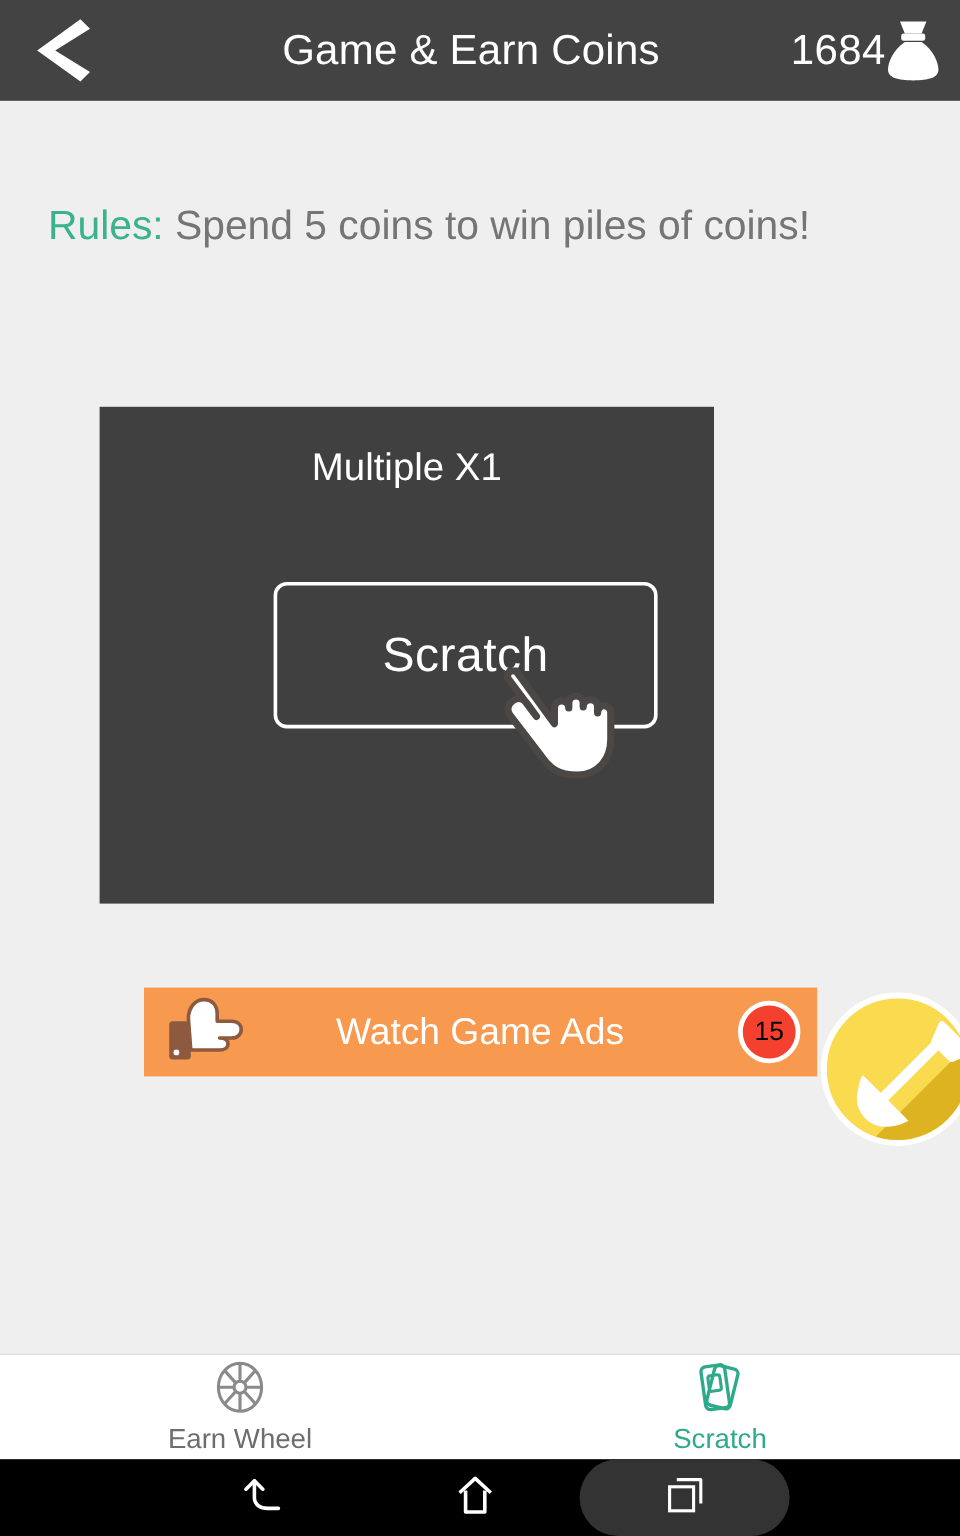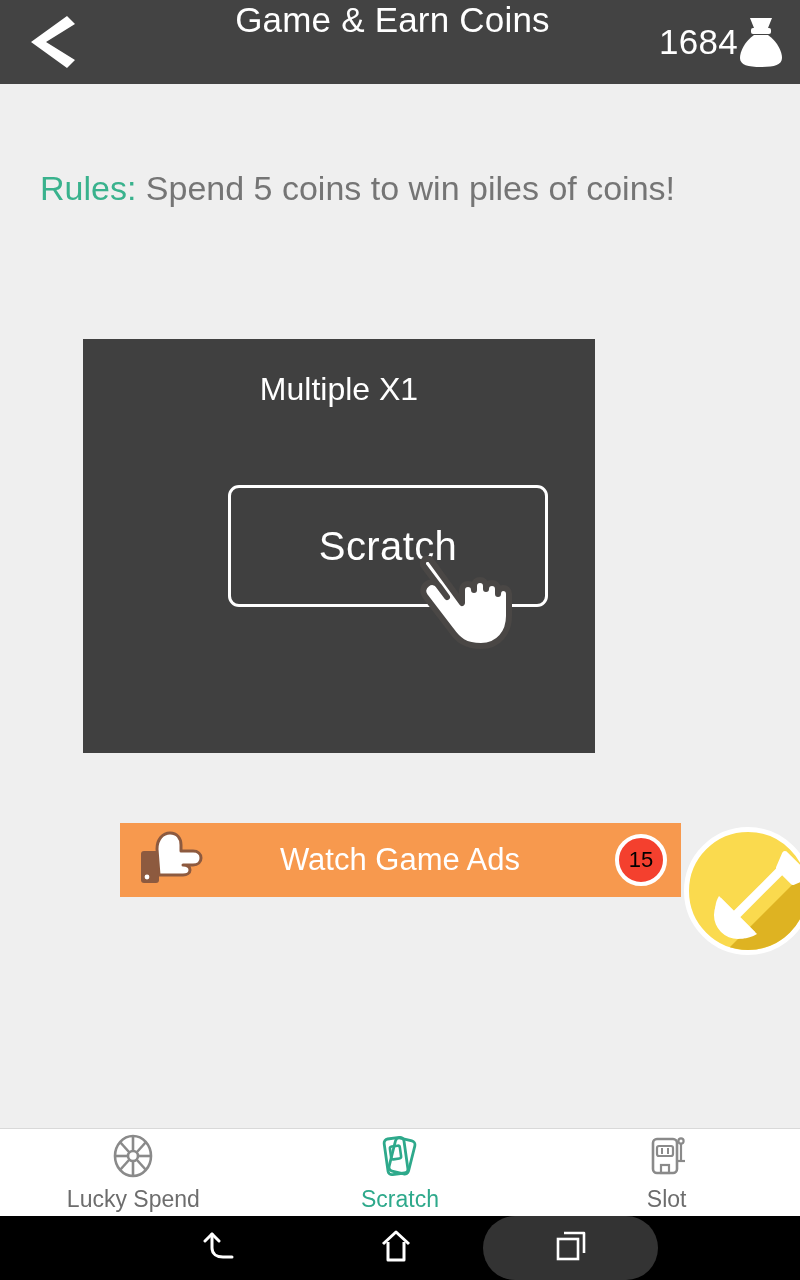--- a/index.html
+++ b/index.html
@@ -18,21 +18,21 @@
     background: #efefef;
   }
 
   
   .appbar {
     position: absolute;
     left: 0; top: 0;
     width: 800px; height: 84px;
     background: #434343;
     display: flex;
-    align-items: flex-start;
+    align-items: center;
   }
   .back-btn {
     width: 104px; height: 84px;
     display: flex; align-items: center; justify-content: center;
     cursor: pointer;
   }
   .back-btn svg { display: block; }
   .appbar-title {
     flex: 1;
     color: #ffffff;
@@ -292,53 +292,38 @@
           <line x1="24" y1="4" x2="24" y2="19" stroke="#8a8a8a" stroke-width="2.6"></line>
           <line x1="24" y1="29" x2="24" y2="44" stroke="#8a8a8a" stroke-width="2.6"></line>
           <line x1="6" y1="24" x2="19" y2="24" stroke="#8a8a8a" stroke-width="2.6"></line>
           <line x1="29" y1="24" x2="42" y2="24" stroke="#8a8a8a" stroke-width="2.6"></line>
           <line x1="11" y1="10" x2="20" y2="20" stroke="#8a8a8a" stroke-width="2.6"></line>
           <line x1="28" y1="28" x2="37" y2="38" stroke="#8a8a8a" stroke-width="2.6"></line>
           <line x1="37" y1="10" x2="28" y2="20" stroke="#8a8a8a" stroke-width="2.6"></line>
           <line x1="20" y1="28" x2="11" y2="38" stroke="#8a8a8a" stroke-width="2.6"></line>
         </svg>
       </span>
-      <span class="tab-label">Lucky Spend</span>
+      <span class="tab-label">Earn Wheel</span>
     </div>
 
     <div class="tab active">
       <span>
         <svg class="tab-icon" viewBox="0 0 48 48">
           <g transform="rotate(14 26 24)">
             <rect x="16" y="7" width="20" height="34" rx="4" fill="none" stroke="#2ea98b" stroke-width="2.8"></rect>
           </g>
           <g transform="rotate(-8 20 24)">
             <rect x="10" y="6" width="20" height="36" rx="4" fill="none" stroke="#2ea98b" stroke-width="2.8"></rect>
             <rect x="15" y="14" width="10" height="13" rx="2" fill="none" stroke="#2ea98b" stroke-width="2.6"></rect>
           </g>
         </svg>
       </span>
       <span class="tab-label">Scratch</span>
     </div>
 
-    <div class="tab">
-      <span>
-        <svg class="tab-icon" viewBox="0 0 48 48">
-          <rect x="10" y="7" width="24" height="34" rx="4" fill="none" stroke="#8a8a8a" stroke-width="2.6"></rect>
-          <rect x="14" y="14" width="16" height="10" rx="2" fill="none" stroke="#8a8a8a" stroke-width="2.2"></rect>
-          <line x1="19" y1="16" x2="19" y2="22" stroke="#8a8a8a" stroke-width="2"></line>
-          <line x1="25" y1="16" x2="25" y2="22" stroke="#8a8a8a" stroke-width="2"></line>
-          <rect x="18" y="33" width="8" height="8" fill="none" stroke="#8a8a8a" stroke-width="2.2"></rect>
-          <line x1="38" y1="12" x2="38" y2="28" stroke="#8a8a8a" stroke-width="2.2"></line>
-          <circle cx="38" cy="9" r="2.6" fill="none" stroke="#8a8a8a" stroke-width="2.2"></circle>
-          <line x1="34" y1="29" x2="42" y2="29" stroke="#8a8a8a" stroke-width="2.2"></line>
-        </svg>
-      </span>
-      <span class="tab-label">Slot</span>
-    </div>
   </div>
 
   <div class="navbar">
     <div class="nav-spacer"></div>
     <div class="nav-key">
       <span>
         <svg width="36" height="32" viewBox="0 0 36 32">
           <path d="M9 4 L9 18 C9 24 14 27 20 27 L29 27" fill="none" stroke="#ffffff" stroke-width="3" stroke-linecap="round"></path>
           <path d="M2 11 L9 4 L16 11" fill="none" stroke="#ffffff" stroke-width="3" stroke-linecap="round" stroke-linejoin="round"></path>
         </svg>

